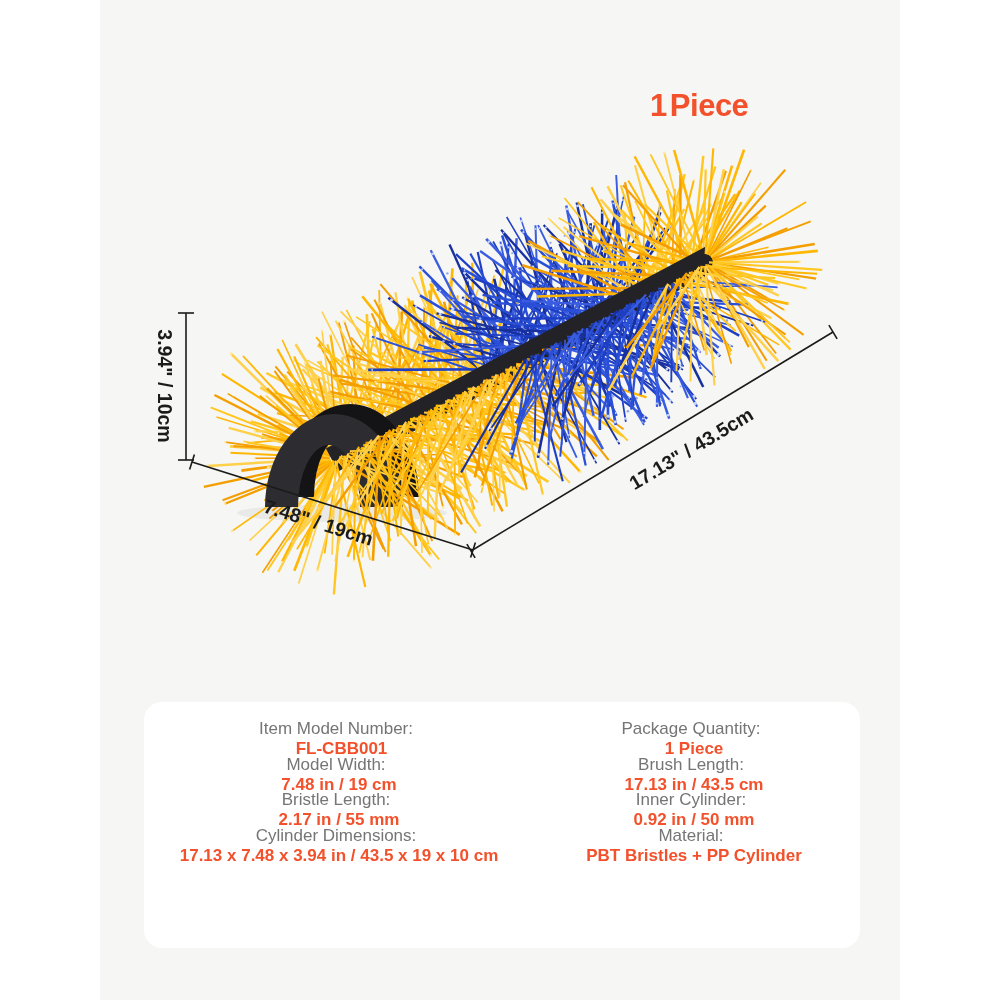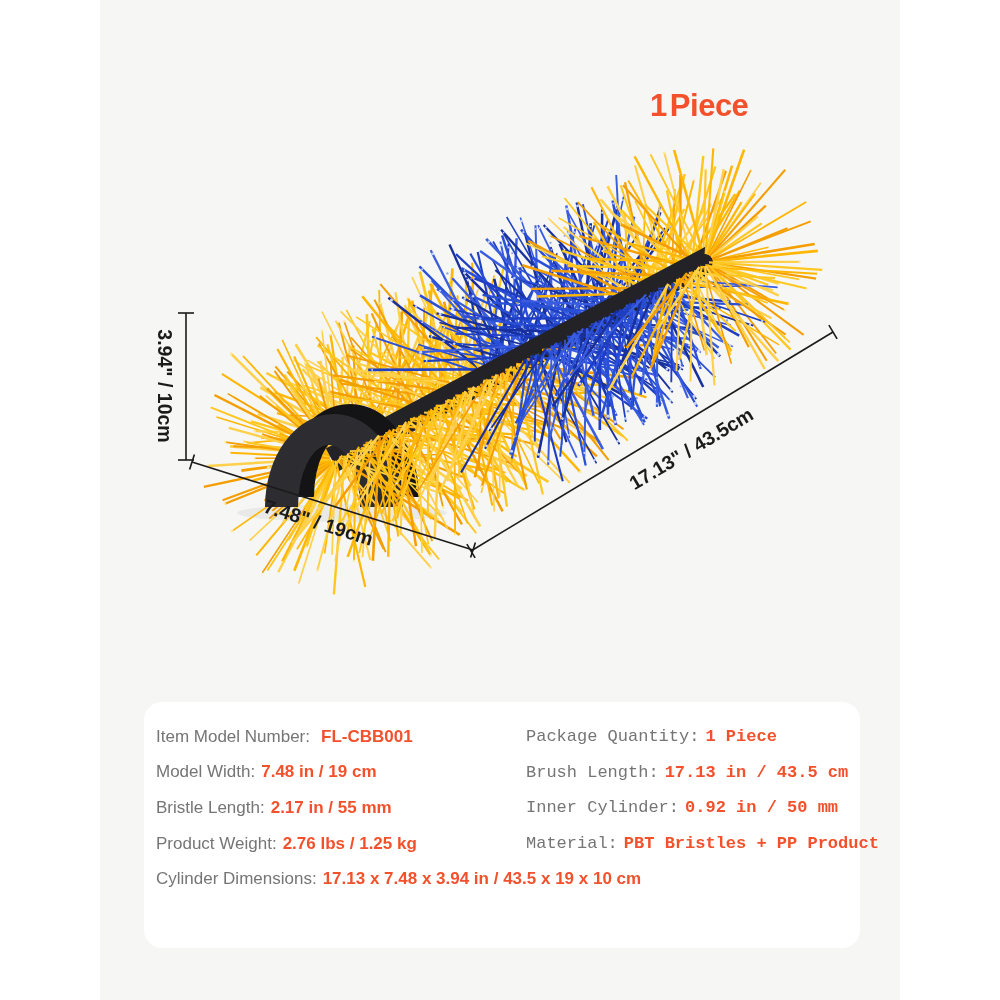--- a/index.html
+++ b/index.html
@@ -20,22 +20,22 @@
   #brush-svg text{
     font-family:"Liberation Sans", sans-serif;
     font-size:19.5px;font-weight:600;fill:#1b1b1b;
   }
   .spec-panel{
     position:absolute;left:44px;top:702px;width:716px;height:246px;
     background:#ffffff;border-radius:18px;
   }
   .spec-col{position:absolute;top:17px;}
   .spec-col.left{left:12px;width:360px;}
-  .spec-col.right{left:382px;width:330px;font-family:Liberation Mono, monospace;}
-  .spec-row{height:35.6px;display:flex;align-items:center;white-space:nowrap;}
+  .spec-col.right{left:382px;width:330px;}
+  .spec-row{height:35.6px;display:flex;align-items:center;white-space:nowrap;flex-direction:column;}
   .spec-label{font-size:17px;color:#757575;}
   .spec-value{font-size:17px;color:#f2512b;font-weight:bold;margin-left:6px;text-align:right;}
   .spec-col.left .spec-row:first-child .spec-value{margin-left:11px;}
 </style>
 </head>
 <body>
 
 <div class="stage">
 
   <svg id="brush-svg" viewBox="0 0 800 700">
@@ -1009,40 +1009,36 @@
       </div>
       <div class="spec-row">
         <span class="spec-label">Model Width:</span>
         <span class="spec-value">7.48 in / 19 cm</span>
       </div>
       <div class="spec-row">
         <span class="spec-label">Bristle Length:</span>
         <span class="spec-value">2.17 in / 55 mm</span>
       </div>
       <div class="spec-row">
-        <span class="spec-label">Product Weight:</span>
-        <span class="spec-value">2.76 lbs / 1.25 kg</span>
-      </div>
-      <div class="spec-row">
         <span class="spec-label">Cylinder Dimensions:</span>
         <span class="spec-value">17.13 x 7.48 x 3.94 in / 43.5 x 19 x 10 cm</span>
       </div>
     </div>
     <div class="spec-col right">
       <div class="spec-row">
         <span class="spec-label">Package Quantity:</span>
         <span class="spec-value">1 Piece</span>
       </div>
       <div class="spec-row">
         <span class="spec-label">Brush Length:</span>
         <span class="spec-value">17.13 in / 43.5 cm</span>
       </div>
       <div class="spec-row">
         <span class="spec-label">Inner Cylinder:</span>
         <span class="spec-value">0.92 in / 50 mm</span>
       </div>
       <div class="spec-row">
         <span class="spec-label">Material:</span>
-        <span class="spec-value">PBT Bristles + PP Product</span>
+        <span class="spec-value">PBT Bristles + PP Cylinder</span>
       </div>
     </div>
   </div>
 </div>
 
 </body></html>

